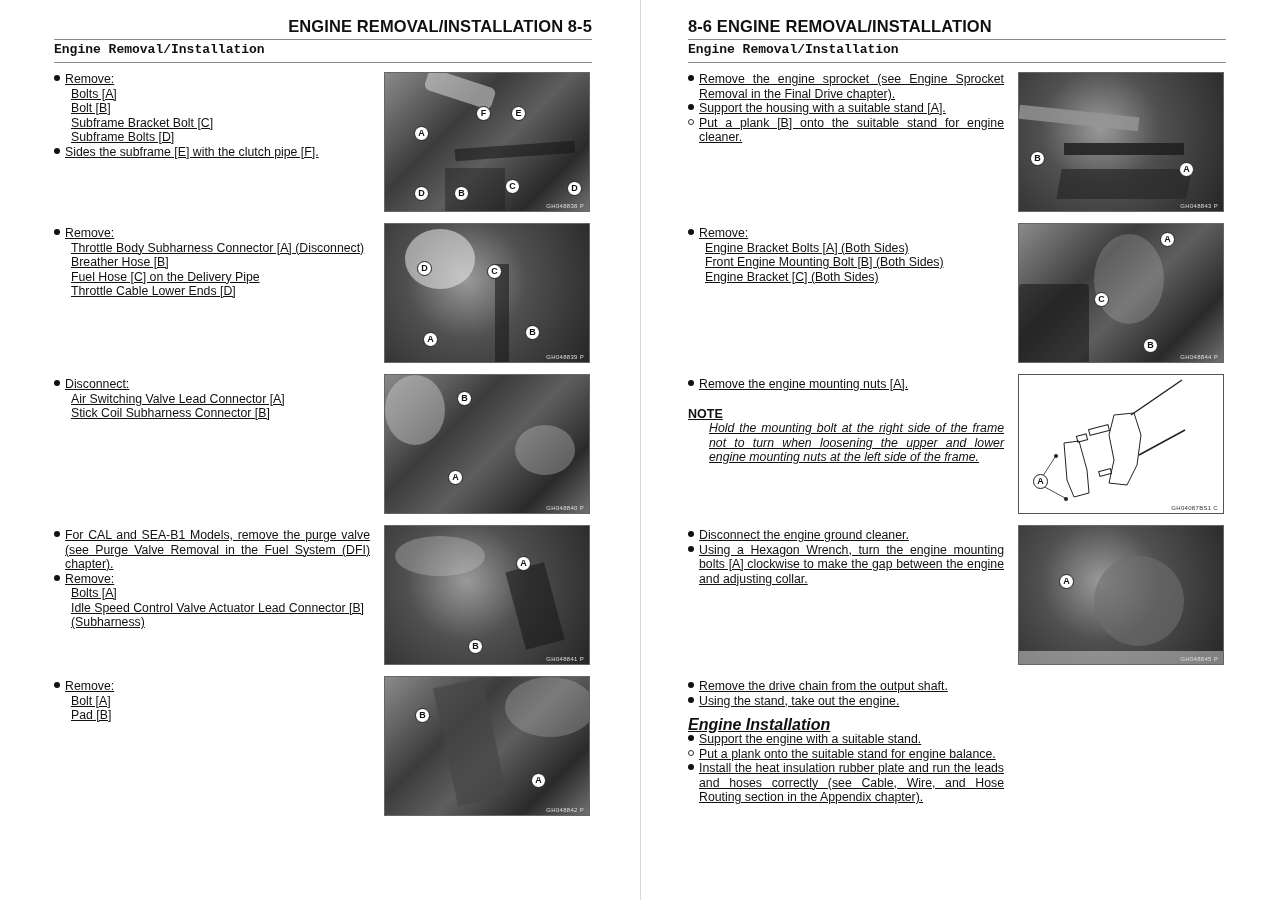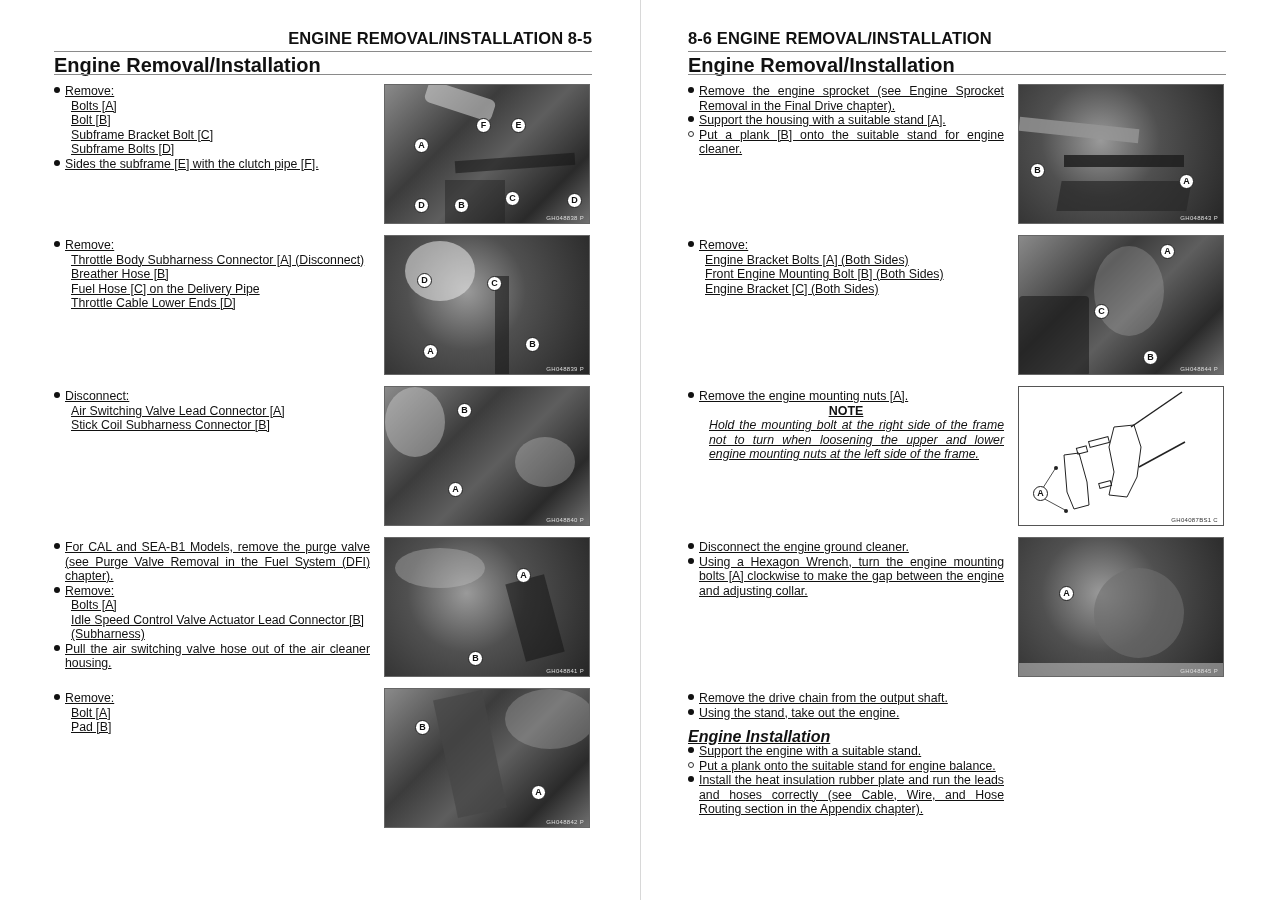--- a/index.html
+++ b/index.html
@@ -1,34 +1,34 @@
 <!DOCTYPE html>
 <html><head>
 <meta charset="utf-8">
 <style>
   html, body { margin:0; padding:0; }
   body { width:1280px; height:900px; background:#ffffff; position:relative; overflow:hidden;
          font-family:"Liberation Sans", sans-serif; color:#111; }
   .gutter { position:absolute; left:640px; top:0; width:1px; height:900px; background:#d8d8d8; }
-  .page { position:absolute; top:12px; height:737px; }
+  .page { position:absolute; top:0; height:737px; }
   .page.left { left:54px; width:538px; }
   .page.right { left:688px; width:538px; }
   .running-head { position:absolute; top:17px; font-size:16.5px; font-weight:bold; letter-spacing:0.1px; }
   .left .running-head { right:0; }
   .right .running-head { left:0; }
   .rule1 { position:absolute; top:39px; left:0; width:100%; height:1px; background:#8a8a8a; }
-  .section-title { position:absolute; top:42px; left:0; font-size:20px; font-weight:bold; }
+  .section-title { position:absolute; top:42px; left:0; font-size:13px; font-weight:bold;font-family:Liberation Mono, monospace; }
   .rule2 { position:absolute; top:62px; left:0; width:100%; height:1px; background:#8a8a8a; }
   .block { position:absolute; left:0; width:316px; font-size:12.3px; line-height:14.5px;text-decoration:underline; }
   .item { position:relative; padding-left:11px; text-align:justify; }
   .item .mk { position:absolute; left:0; top:0; font-size:10px; }
   .item .mk.bullet::before { content:""; display:inline-block; width:6px; height:6px; border-radius:50%; background:#111; position:relative; top:-1px; }
   .item .mk.circle::before { content:""; display:inline-block; width:6px; height:6px; border-radius:50%; border:1px solid #333; box-sizing:border-box; position:relative; top:-1px; }
   .sub { padding-left:17px; }
-  .note-head { text-align:center; font-weight:bold; font-size:12.5px; margin-top:0px; }
+  .note-head { text-align:left; font-weight:bold; font-size:12.5px; margin-top:15px; }
   .note-item { position:relative; padding-left:21px; font-style:italic; text-align:justify; }
   .note-item .mk { position:absolute; left:11px; top:0; }
   .sub-heading { font-weight:bold; font-style:italic; font-size:16px; margin-top:9px; line-height:15px; }
   .photo { position:absolute; width:206px; height:140px; border:1px solid #666; overflow:hidden; box-sizing:border-box; }
   .left .photo { left:330px; }
   .right .photo { left:330px; }
   .photo.dark { background:linear-gradient(135deg,#8a8a8a 0%,#3c3c3c 35%,#5e5e5e 55%,#2a2a2a 80%,#707070 100%); }
   .photo.dark2 { background:radial-gradient(circle at 40% 40%,#9a9a9a 0%,#505050 40%,#262626 100%); }
   .photo.line { background:#fff; border:1px solid #555; }
   .shape { position:absolute; border-radius:50%; background:rgba(255,255,255,0.18); }
@@ -100,21 +100,20 @@
     <span class="callout" style="left:63px;top:95px">A</span>
     <span class="callout" style="left:72px;top:16px">B</span>
     <span class="code">GH048840 P</span>
   </div>
 
   <div class="block" style="top:528px">
     <div class="item"><span class="mk bullet"></span><span>For CAL and SEA-B1 Models, remove the purge valve (see Purge Valve Removal in the Fuel System (DFI) chapter).</span></div>
     <div class="item"><span class="mk bullet"></span><span>Remove:</span></div>
     <div class="sub">Bolts [A]</div>
     <div class="sub">Idle Speed Control Valve Actuator Lead Connector [B] (Subharness)</div>
-    <div class="item"><span class="mk bullet"></span><span>Pull the air switching valve hose out of the air cleaner housing.</span></div>
   </div>
   <div class="photo dark2" style="top:525px">
     <div class="shape" style="left:10px;top:10px;width:90px;height:40px;background:rgba(200,200,200,0.35)"></div>
     <div class="bar" style="left:130px;top:40px;width:40px;height:80px;transform:rotate(-15deg)"></div>
     <span class="callout" style="left:131px;top:30px">A</span>
     <span class="callout" style="left:83px;top:113px">B</span>
     <span class="code">GH048841 P</span>
   </div>
 
   <div class="block" style="top:679px">

